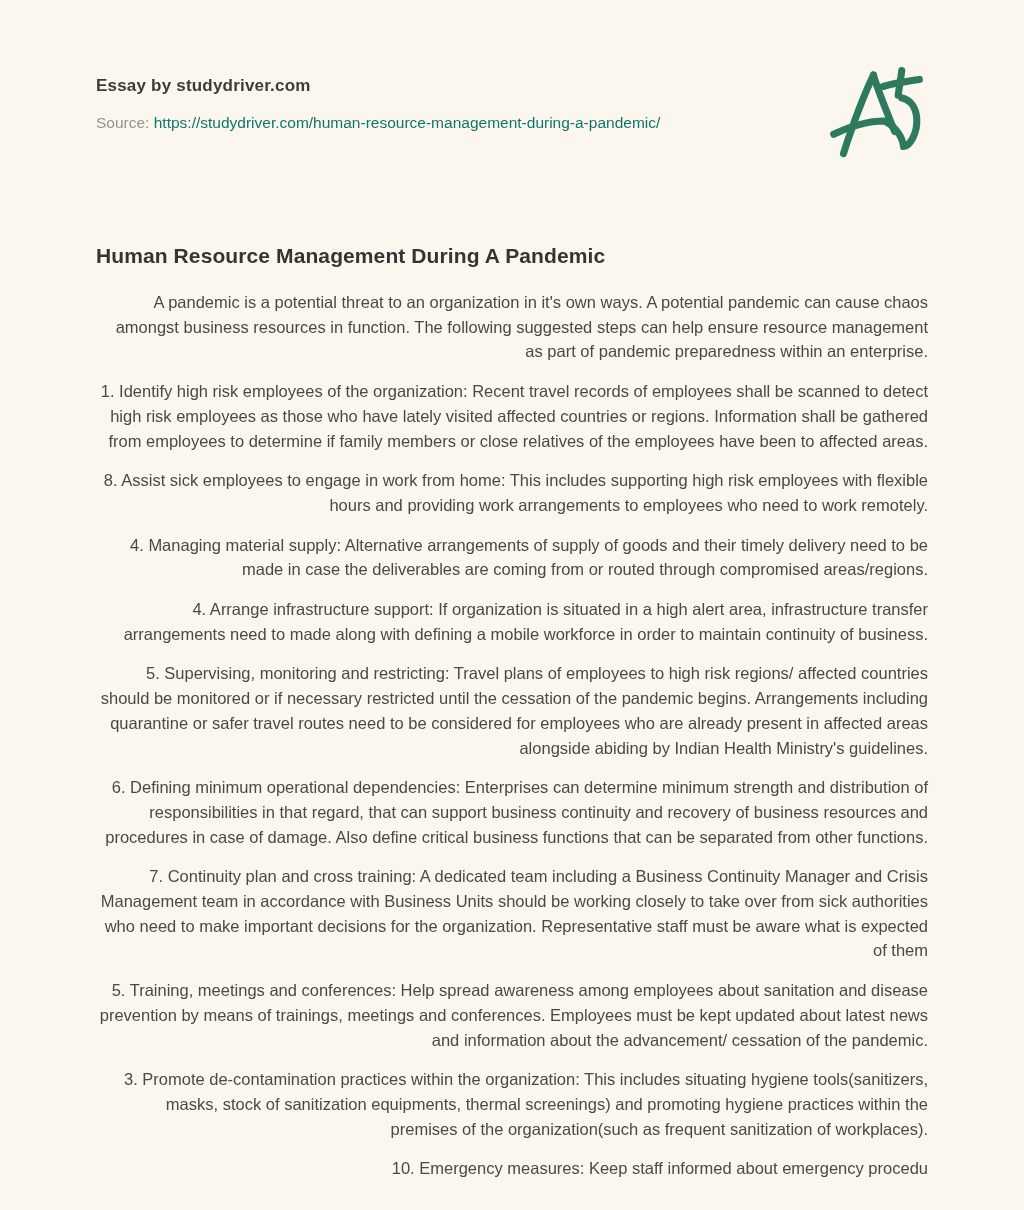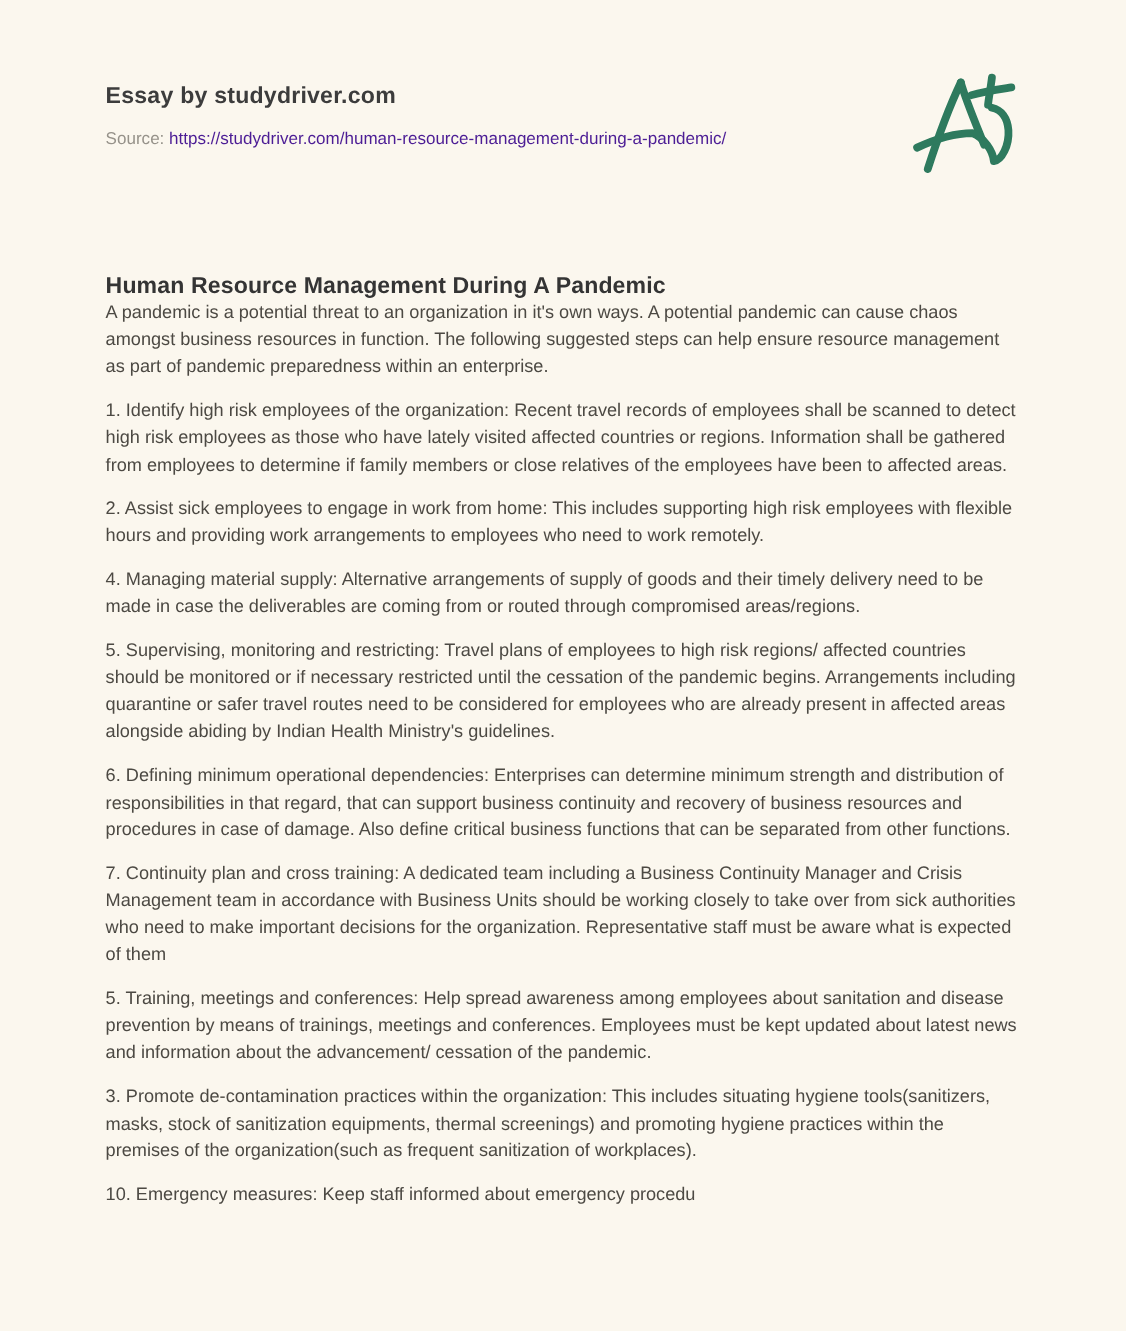--- a/index.html
+++ b/index.html
@@ -15,50 +15,52 @@
     position: relative;
   }
   .content {
     position: relative;
     padding: 0 96px;
     box-sizing: border-box;
   }
   .header-title {
     margin: 0;
     padding-top: 76px;
-    font-size: 21px;
+    font-size: 17px;
     font-weight: 700;
     color: #3c3c3c;
     letter-spacing: 0.2px;
   }
   .source-line {
     margin: 18px 0 0 0;
     font-size: 15.5px;
     color: #96928a;
   }
   .source-link {
-    color: #4c1d95;
+    color: #0f766e;
     text-decoration: none;
   }
   .logo {
     position: absolute;
     top: 62px;
     right: 94px;
     width: 106px;
     height: 102px;
   }
   .article-title {
     margin: 112px 0 0 0;
     font-size: 21px;
     font-weight: 700;
     color: #343434;
     letter-spacing: 0.1px;
   }
   .article-body {
+    margin-top: 22px;
     max-width: 833px;
+    text-align: right;
   }
   .article-body p {
     margin: 0 0 15px 0;
     font-size: 16.5px;
     line-height: 24.7px;
     color: #4c4943;
   }
 </style>
 </head>
 <body>
@@ -84,22 +86,23 @@
 
   <p class="source-line"><span>Source:</span>
     <a class="source-link" href="#">https://studydriver.com/human-resource-management-during-a-pandemic/</a>
   </p>
 
   <h1 class="article-title">Human Resource Management During A Pandemic</h1>
 
   <div class="article-body">
     <p>A pandemic is a potential threat to an organization in it's own ways. A potential pandemic can cause chaos amongst business resources in function. The following suggested steps can help ensure resource management as part of pandemic preparedness within an enterprise.</p>
     <p>1. Identify high risk employees of the organization: Recent travel records of employees shall be scanned to detect high risk employees as those who have lately visited affected countries or regions. Information shall be gathered from employees to determine if family members or close relatives of the employees have been to affected areas.</p>
-    <p>2. Assist sick employees to engage in work from home: This includes supporting high risk employees with flexible hours and providing work arrangements to employees who need to work remotely.</p>
+    <p>8. Assist sick employees to engage in work from home: This includes supporting high risk employees with flexible hours and providing work arrangements to employees who need to work remotely.</p>
     <p>4. Managing material supply: Alternative arrangements of supply of goods and their timely delivery need to be made in case the deliverables are coming from or routed through compromised areas/regions.</p>
+    <p>4. Arrange infrastructure support: If organization is situated in a high alert area, infrastructure transfer arrangements need to made along with defining a mobile workforce in order to maintain continuity of business.</p>
     <p>5. Supervising, monitoring and restricting: Travel plans of employees to high risk regions/ affected countries should be monitored or if necessary restricted until the cessation of the pandemic begins. Arrangements including quarantine or safer travel routes need to be considered for employees who are already present in affected areas alongside abiding by Indian Health Ministry's guidelines.</p>
     <p>6. Defining minimum operational dependencies: Enterprises can determine minimum strength and distribution of responsibilities in that regard, that can support business continuity and recovery of business resources and procedures in case of damage. Also define critical business functions that can be separated from other functions.</p>
     <p>7. Continuity plan and cross training: A dedicated team including a Business Continuity Manager and Crisis Management team in accordance with Business Units should be working closely to take over from sick authorities who need to make important decisions for the organization. Representative staff must be aware what is expected of them</p>
     <p>5. Training, meetings and conferences: Help spread awareness among employees about sanitation and disease prevention by means of trainings, meetings and conferences. Employees must be kept updated about latest news and information about the advancement/ cessation of the pandemic.</p>
     <p>3. Promote de-contamination practices within the organization: This includes situating hygiene tools(sanitizers, masks, stock of sanitization equipments, thermal screenings) and promoting hygiene practices within the premises of the organization(such as frequent sanitization of workplaces).</p>
     <p>10. Emergency measures: Keep staff informed about emergency procedu</p>
   </div>
 
 </div>
 

